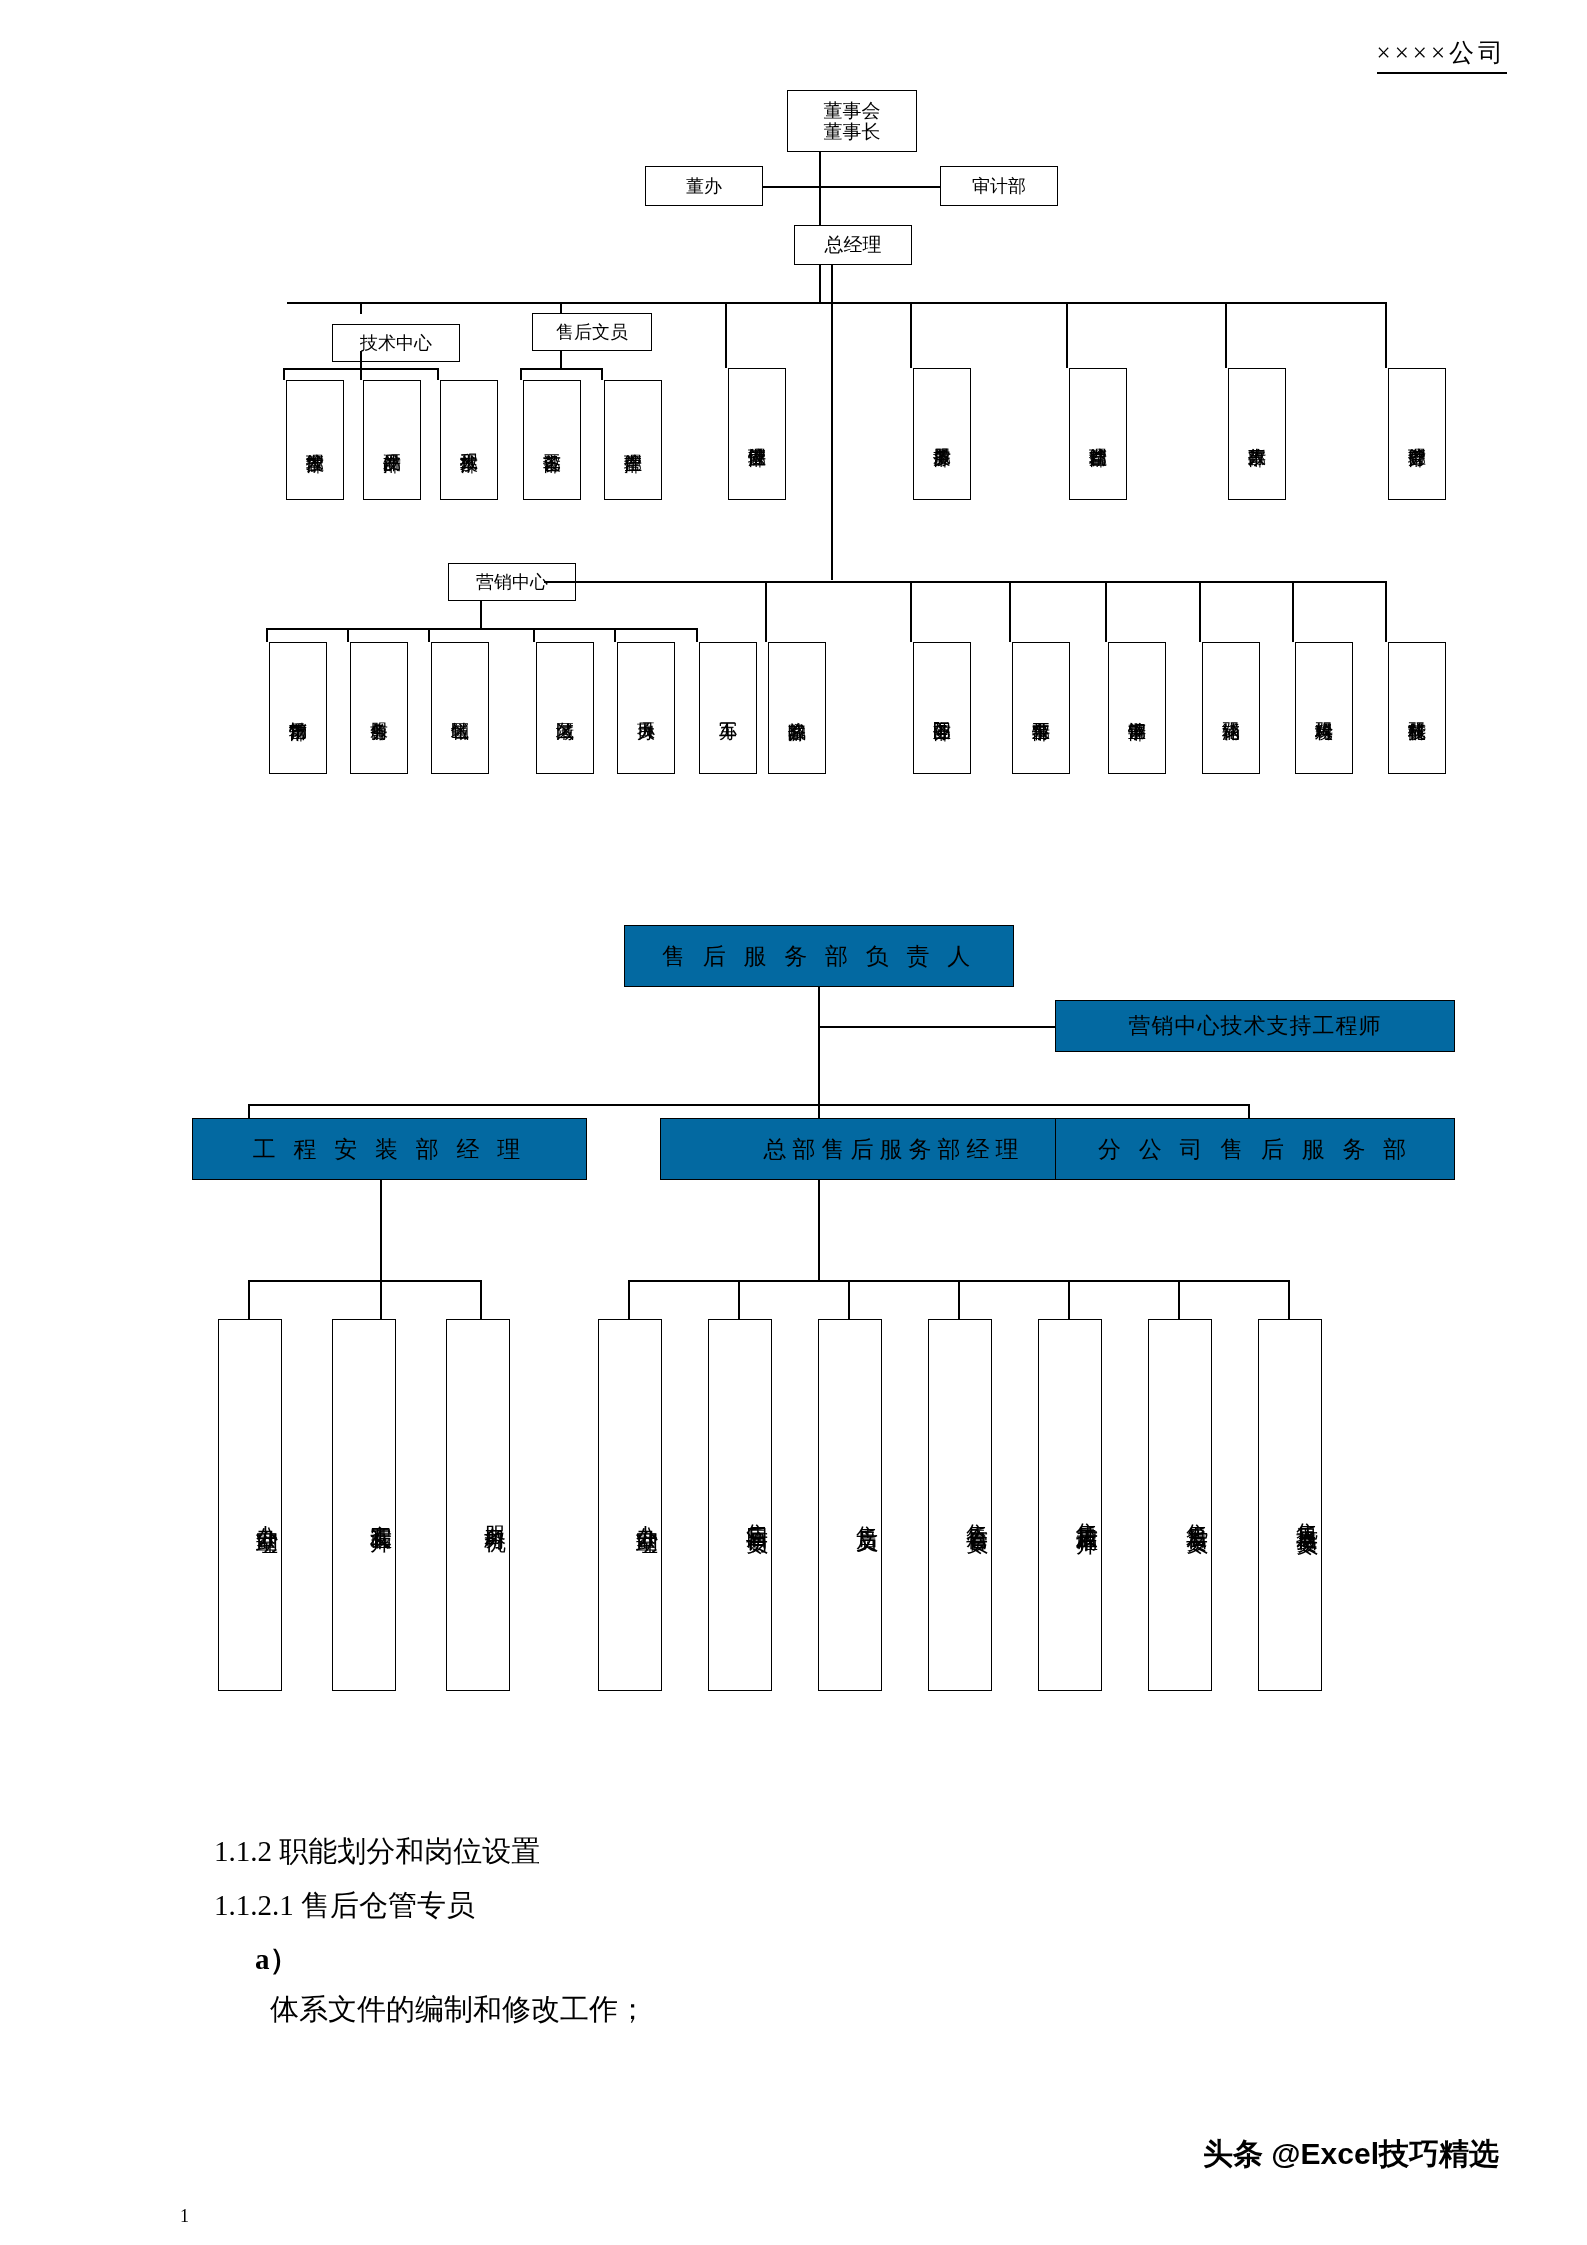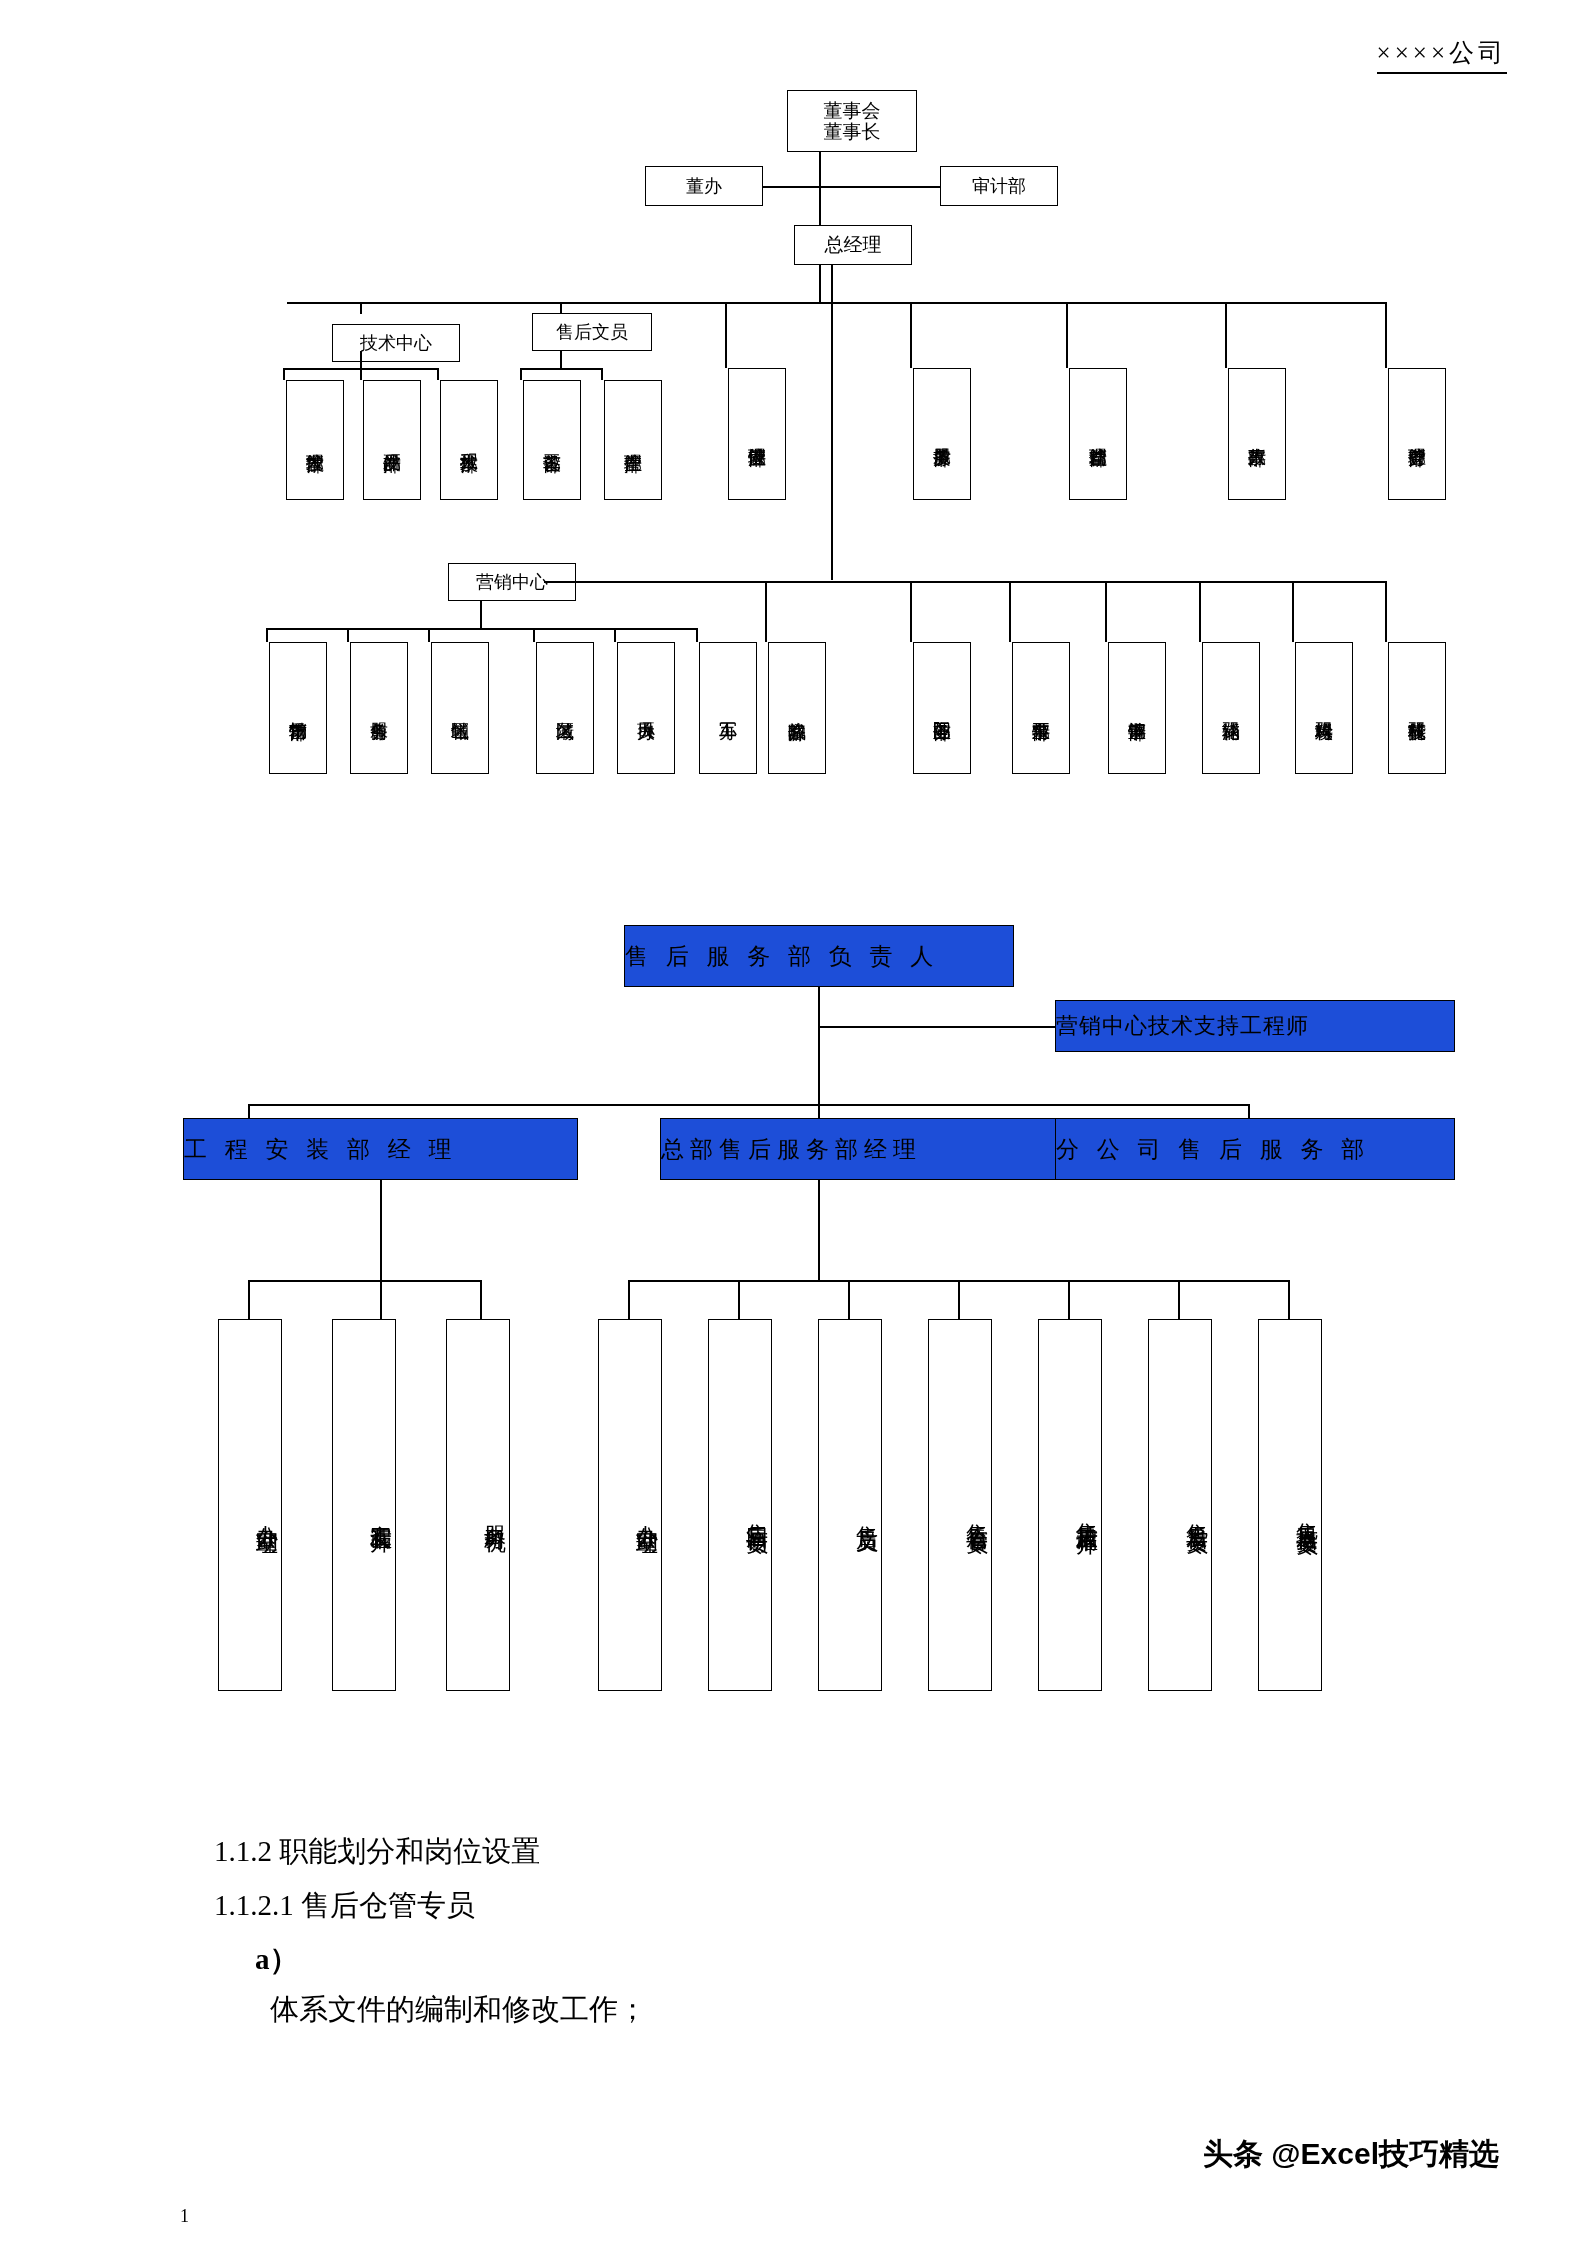--- a/index.html
+++ b/index.html
@@ -27,22 +27,22 @@
   
   .company{
     position:absolute;right:80px;top:36px;font-size:25px;letter-spacing:4px;
     border-bottom:2px solid #000;padding-bottom:3px;font-weight:400;
   }
   .t15{font-size:18px;}
   .t16{font-size:19px;}
 
   
   .c2box{
-    position:absolute;border:1.5px solid #000;background:#1d4ed8;box-sizing:border-box;
-    display:flex;align-items:center;font-size:23px;
+    position:absolute;border:1.5px solid #000;background:#0369a1;box-sizing:border-box;
+    display:flex;align-items:center;justify-content:center;font-size:23px;
     letter-spacing:6px;
   }
   .c2leaf{
     position:absolute;border:1.5px solid #000;background:#fff;box-sizing:border-box;
     display:flex;align-items:flex-start;justify-content:center;
     writing-mode:vertical-rl;text-orientation:upright;
     font-size:22px;line-height:1.28;padding-top:14px;letter-spacing:2px;
   }
 
   
@@ -234,21 +234,21 @@
 
     <div class="c2box" style="left:1055px;top:1000px;width:400px;height:52px;font-size:22px;letter-spacing:1px;">
         <span>营销中心技术支持工程师</span>
       </div>
     <div class="ln h" style="left:818px;top:1026px;width:237px;"></div>
 
     <div class="ln h" style="left:248px;top:1104px;width:1000px;"></div>
     <div class="ln v" style="left:248px;top:1104px;height:14px;"></div>
     <div class="ln v" style="left:1248px;top:1104px;height:14px;"></div>
 
-    <div class="c2box" style="left:183px;top:1118px;width:395px;height:62px;">
+    <div class="c2box" style="left:192px;top:1118px;width:395px;height:62px;">
         <span>工 程 安 装 部 经 理</span>
       </div>
     <div class="c2box" style="left:624px;top:1118px;width:468px;height:62px;margin-left:36px;">
         <span>总部售后服务部经理</span>
       </div>
     <div class="c2box" style="left:1055px;top:1118px;width:400px;height:62px;">
         <span>分 公 司 售 后 服 务 部</span>
       </div>
 
     <div class="ln v" style="left:380px;top:1180px;height:100px;"></div>

